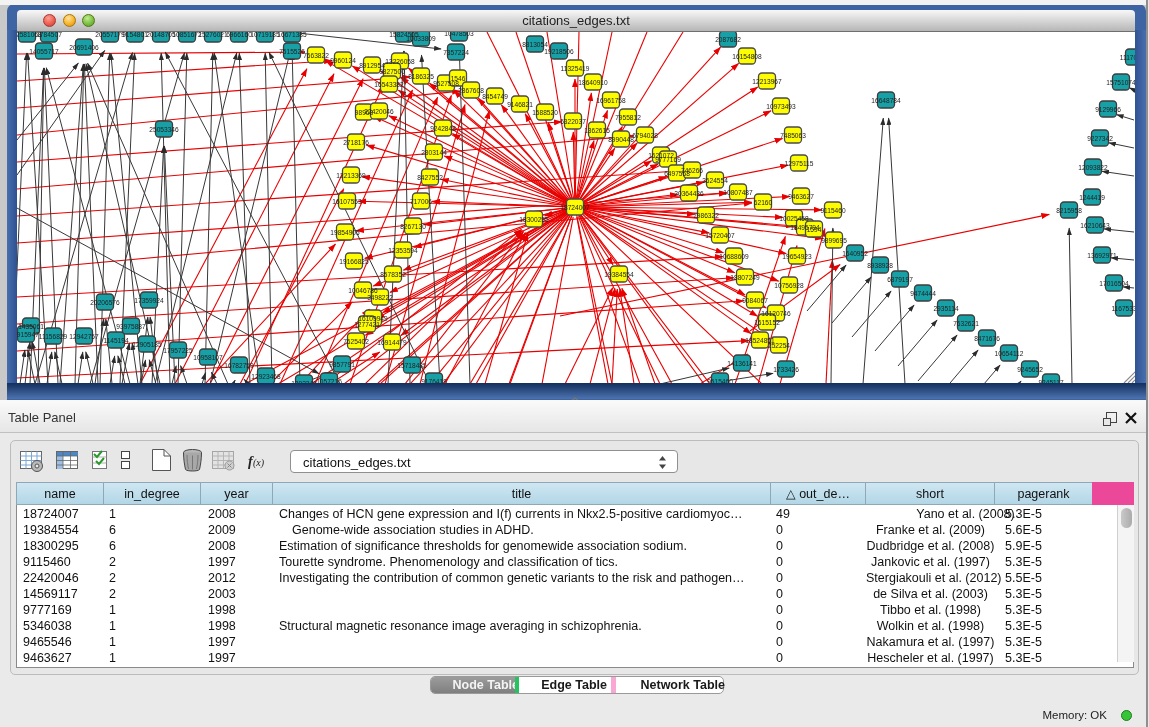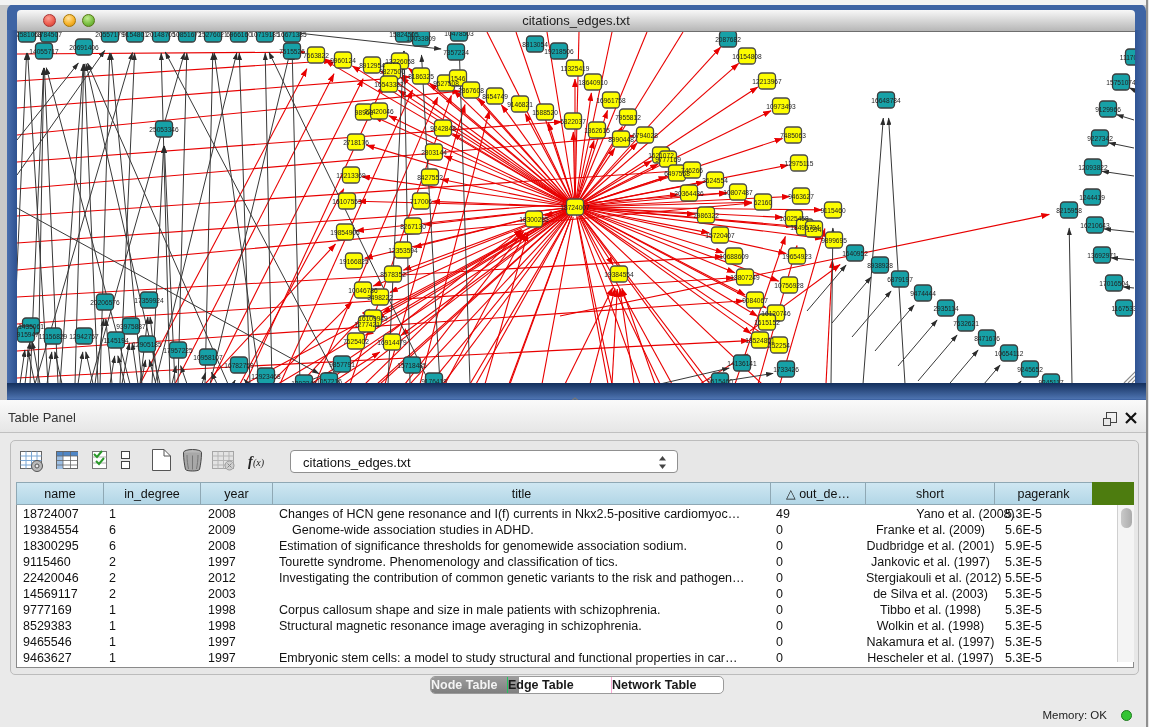--- a/index.html
+++ b/index.html
@@ -13,33 +13,33 @@
 .tl{position:absolute;top:3.5px;width:13px;height:13px;border-radius:50%}
 #tlr{left:26px;background:radial-gradient(circle at 40% 30%,#fb9f94,#ee5f51 55%,#c33a2c);border:0.5px solid #a33}
 #tly{left:46px;background:radial-gradient(circle at 40% 30%,#ffe3a0,#f8b42a 55%,#d08a10);border:0.5px solid #a70}
 #tlg{left:65px;background:radial-gradient(circle at 40% 30%,#c0eb8e,#7cc044 55%,#4f9a24);border:0.5px solid #571}
 #tablepanel{position:absolute;left:0;top:400px;width:1149px;height:327px;background:#eaeaea}
 #tph{position:absolute;left:0;top:0;width:1149px;height:33px;background:linear-gradient(#fafafa,#e6e6e6);border-bottom:1px solid #c0c0c0}
 #tph span{position:absolute;left:8px;top:10px;font-size:13px;color:#333}
 #panel{position:absolute;left:10px;top:40px;width:1129px;height:235px;background:#e7e7e7;border:1px solid #bcbcbc;border-radius:5px}
 #drop{position:absolute;left:290px;top:50px;width:388px;height:23px;background:#fff;border:1px solid #909090;border-radius:4px}
 #drop span{position:absolute;left:12px;top:4px;font-size:13px;color:#111}
-#thead{position:absolute;left:16px;top:482px;width:1118px;height:23px;background:#4d7c0f}
+#thead{position:absolute;left:16px;top:482px;width:1118px;height:23px;background:#ec4899}
 .hc{position:absolute;top:0;height:23px;background:linear-gradient(#cfe7f2,#b2d6e6);border:1px solid #8fa8b4;border-right:none;font-size:12.5px;color:#111;text-align:center;line-height:23px}
 #tbody{position:absolute;left:16px;top:505px;width:1118px;height:163px;background:#fff;border-left:1px solid #8a8a8a;border-right:1px solid #8a8a8a;border-bottom:1px solid #8a8a8a}
 .tr{position:absolute;left:0;width:1118px;height:16px;font-size:12.5px;color:#111}
 .tr span{position:absolute;top:2px;white-space:nowrap}
 .ctr{text-align:center}
 #sb{position:absolute;left:1117px;top:505px;width:17px;height:157px;background:#f4f4f4;border-left:1px solid #cfcfcf}
 #sbt{position:absolute;left:2.5px;top:3px;width:11px;height:20px;background:linear-gradient(90deg,#c9c9c9,#ababab);border-radius:6px}
 #tabs{position:absolute;left:430px;top:676px;width:294px;height:18px;border:1px solid #9a9a9a;border-radius:5px;background:#fff;font-size:12.5px;font-weight:bold}
-#tabs div{position:absolute;top:0;height:100%;line-height:17px;text-align:left;color:#1a1a1a}
+#tabs div{position:absolute;top:0;height:100%;line-height:17px;text-align:right;color:#1a1a1a}
 #tab1{left:0;width:88px;background:linear-gradient(#9c9c9c,#7f7f7f);color:#f4f4f4 !important;border-radius:4px 0 0 4px}
-#tab2{left:76px;width:92px;border-left:1px solid #22c55e}
-#tab3{left:180px;width:114px;border-left:1px solid #f9a8d4;border-radius:0 4px 4px 0}
+#tab2{left:84px;width:92px;border-left:4px solid #22c55e}
+#tab3{left:180px;width:114px;border-left:5px solid #f9a8d4;border-radius:0 4px 4px 0}
 #mem{position:absolute;right:42px;top:709px;font-size:11.5px;color:#222}
 #memdot{position:absolute;left:1121px;top:710px;width:11px;height:11px;border-radius:50%;background:#35c535;border:1px solid #1f7a1f}
 #redge{position:absolute;left:1146px;top:0;width:1.6px;height:727px;background:#8f8f8f}
 #fedge{position:absolute;left:1147.6px;top:0;width:1.4px;height:727px;background:#e8e8e8}
 .ticon{position:absolute;top:49px}
 </style></head>
 <body>
 <div id="topbg"></div>
 <div id="win"></div>
 <div id="winb"></div>
@@ -662,41 +662,41 @@
     <div class="hc" style="left:256px;width:498px">title</div>
     <div class="hc" style="left:754px;width:95px">△ out_de…</div>
     <div class="hc" style="left:849px;width:129px">short</div>
     <div class="hc" style="left:978px;width:98px">pagerank</div>
   </div>
 <div id="tbody">
     <div class="tr" style="top:0px">
 <span style="left:6px">18724007</span>
       <span style="left:92px">1</span>
 <span style="left:191px">2008</span>
-      <span style="left:262px">Changes of HCN gene resonance and I(f) currents in Nkx2.5-positive cardiomyoc…</span>
+      <span style="left:262px">Changes of HCN gene expression and I(f) currents in Nkx2.5-positive cardiomyoc…</span>
 <span style="left:759px">49</span>
       <span class="ctr" style="left:884px;width:129px">Yano et al. (2008)</span>
 <span style="left:988px">5.3E-5</span>
     </div>
 <div class="tr" style="top:16px">
 <span style="left:6px">19384554</span>
       <span style="left:92px">6</span>
 <span style="left:191px">2009</span>
       <span style="left:275px">Genome-wide association studies in ADHD.</span>
 <span style="left:759px">0</span>
       <span class="ctr" style="left:849px;width:129px">Franke et al. (2009)</span>
 <span style="left:988px">5.6E-5</span>
     </div>
 <div class="tr" style="top:32px">
 <span style="left:6px">18300295</span>
       <span style="left:92px">6</span>
 <span style="left:191px">2008</span>
       <span style="left:262px">Estimation of significance thresholds for genomewide association sodium.</span>
 <span style="left:759px">0</span>
-      <span class="ctr" style="left:849px;width:129px">Dudbridge et al. (2001)</span>
+      <span class="ctr" style="left:849px;width:129px">Dudbridge et al. (2008)</span>
 <span style="left:988px">5.9E-5</span>
     </div>
 <div class="tr" style="top:48px">
 <span style="left:6px">9115460</span>
       <span style="left:92px">2</span>
 <span style="left:191px">1997</span>
       <span style="left:262px">Tourette syndrome. Phenomenology and classification of tics.</span>
 <span style="left:759px">0</span>
       <span class="ctr" style="left:849px;width:129px">Jankovic et al. (1997)</span>
 <span style="left:988px">5.3E-5</span>
@@ -715,47 +715,45 @@
       <span style="left:92px">2</span>
 <span style="left:191px">2003</span>
 <span style="left:759px">0</span>
       <span class="ctr" style="left:849px;width:129px">de Silva et al. (2003)</span>
 <span style="left:988px">5.3E-5</span>
     </div>
 <div class="tr" style="top:96px">
 <span style="left:6px">9777169</span>
       <span style="left:92px">1</span>
 <span style="left:191px">1998</span>
-      <span style="left:262px">Corpus callosum shape and size in male patients with schizophrenia.</span>
 <span style="left:759px">0</span>
       <span class="ctr" style="left:849px;width:129px">Tibbo et al. (1998)</span>
 <span style="left:988px">5.3E-5</span>
     </div>
 <div class="tr" style="top:112px">
-<span style="left:6px">8529383</span>
+<span style="left:6px">5346038</span>
       <span style="left:92px">1</span>
 <span style="left:191px">1998</span>
       <span style="left:262px">Structural magnetic resonance image averaging in schizophrenia.</span>
 <span style="left:759px">0</span>
       <span class="ctr" style="left:849px;width:129px">Wolkin et al. (1998)</span>
 <span style="left:988px">5.3E-5</span>
     </div>
 <div class="tr" style="top:128px">
 <span style="left:6px">9465546</span>
       <span style="left:92px">1</span>
 <span style="left:191px">1997</span>
 <span style="left:759px">0</span>
       <span class="ctr" style="left:849px;width:129px">Nakamura et al. (1997)</span>
 <span style="left:988px">5.3E-5</span>
     </div>
 <div class="tr" style="top:144px">
 <span style="left:6px">9463627</span>
       <span style="left:92px">1</span>
 <span style="left:191px">1997</span>
-      <span style="left:262px">Embryonic stem cells: a model to study structural and functional properties in car…</span>
 <span style="left:759px">0</span>
       <span class="ctr" style="left:849px;width:129px">Hescheler et al. (1997)</span>
 <span style="left:988px">5.3E-5</span>
     </div>
   </div>
 <div id="sb">
     <div id="sbt"></div>
   </div>
 <div id="tabs">
     <div id="tab1">Node Table</div>

